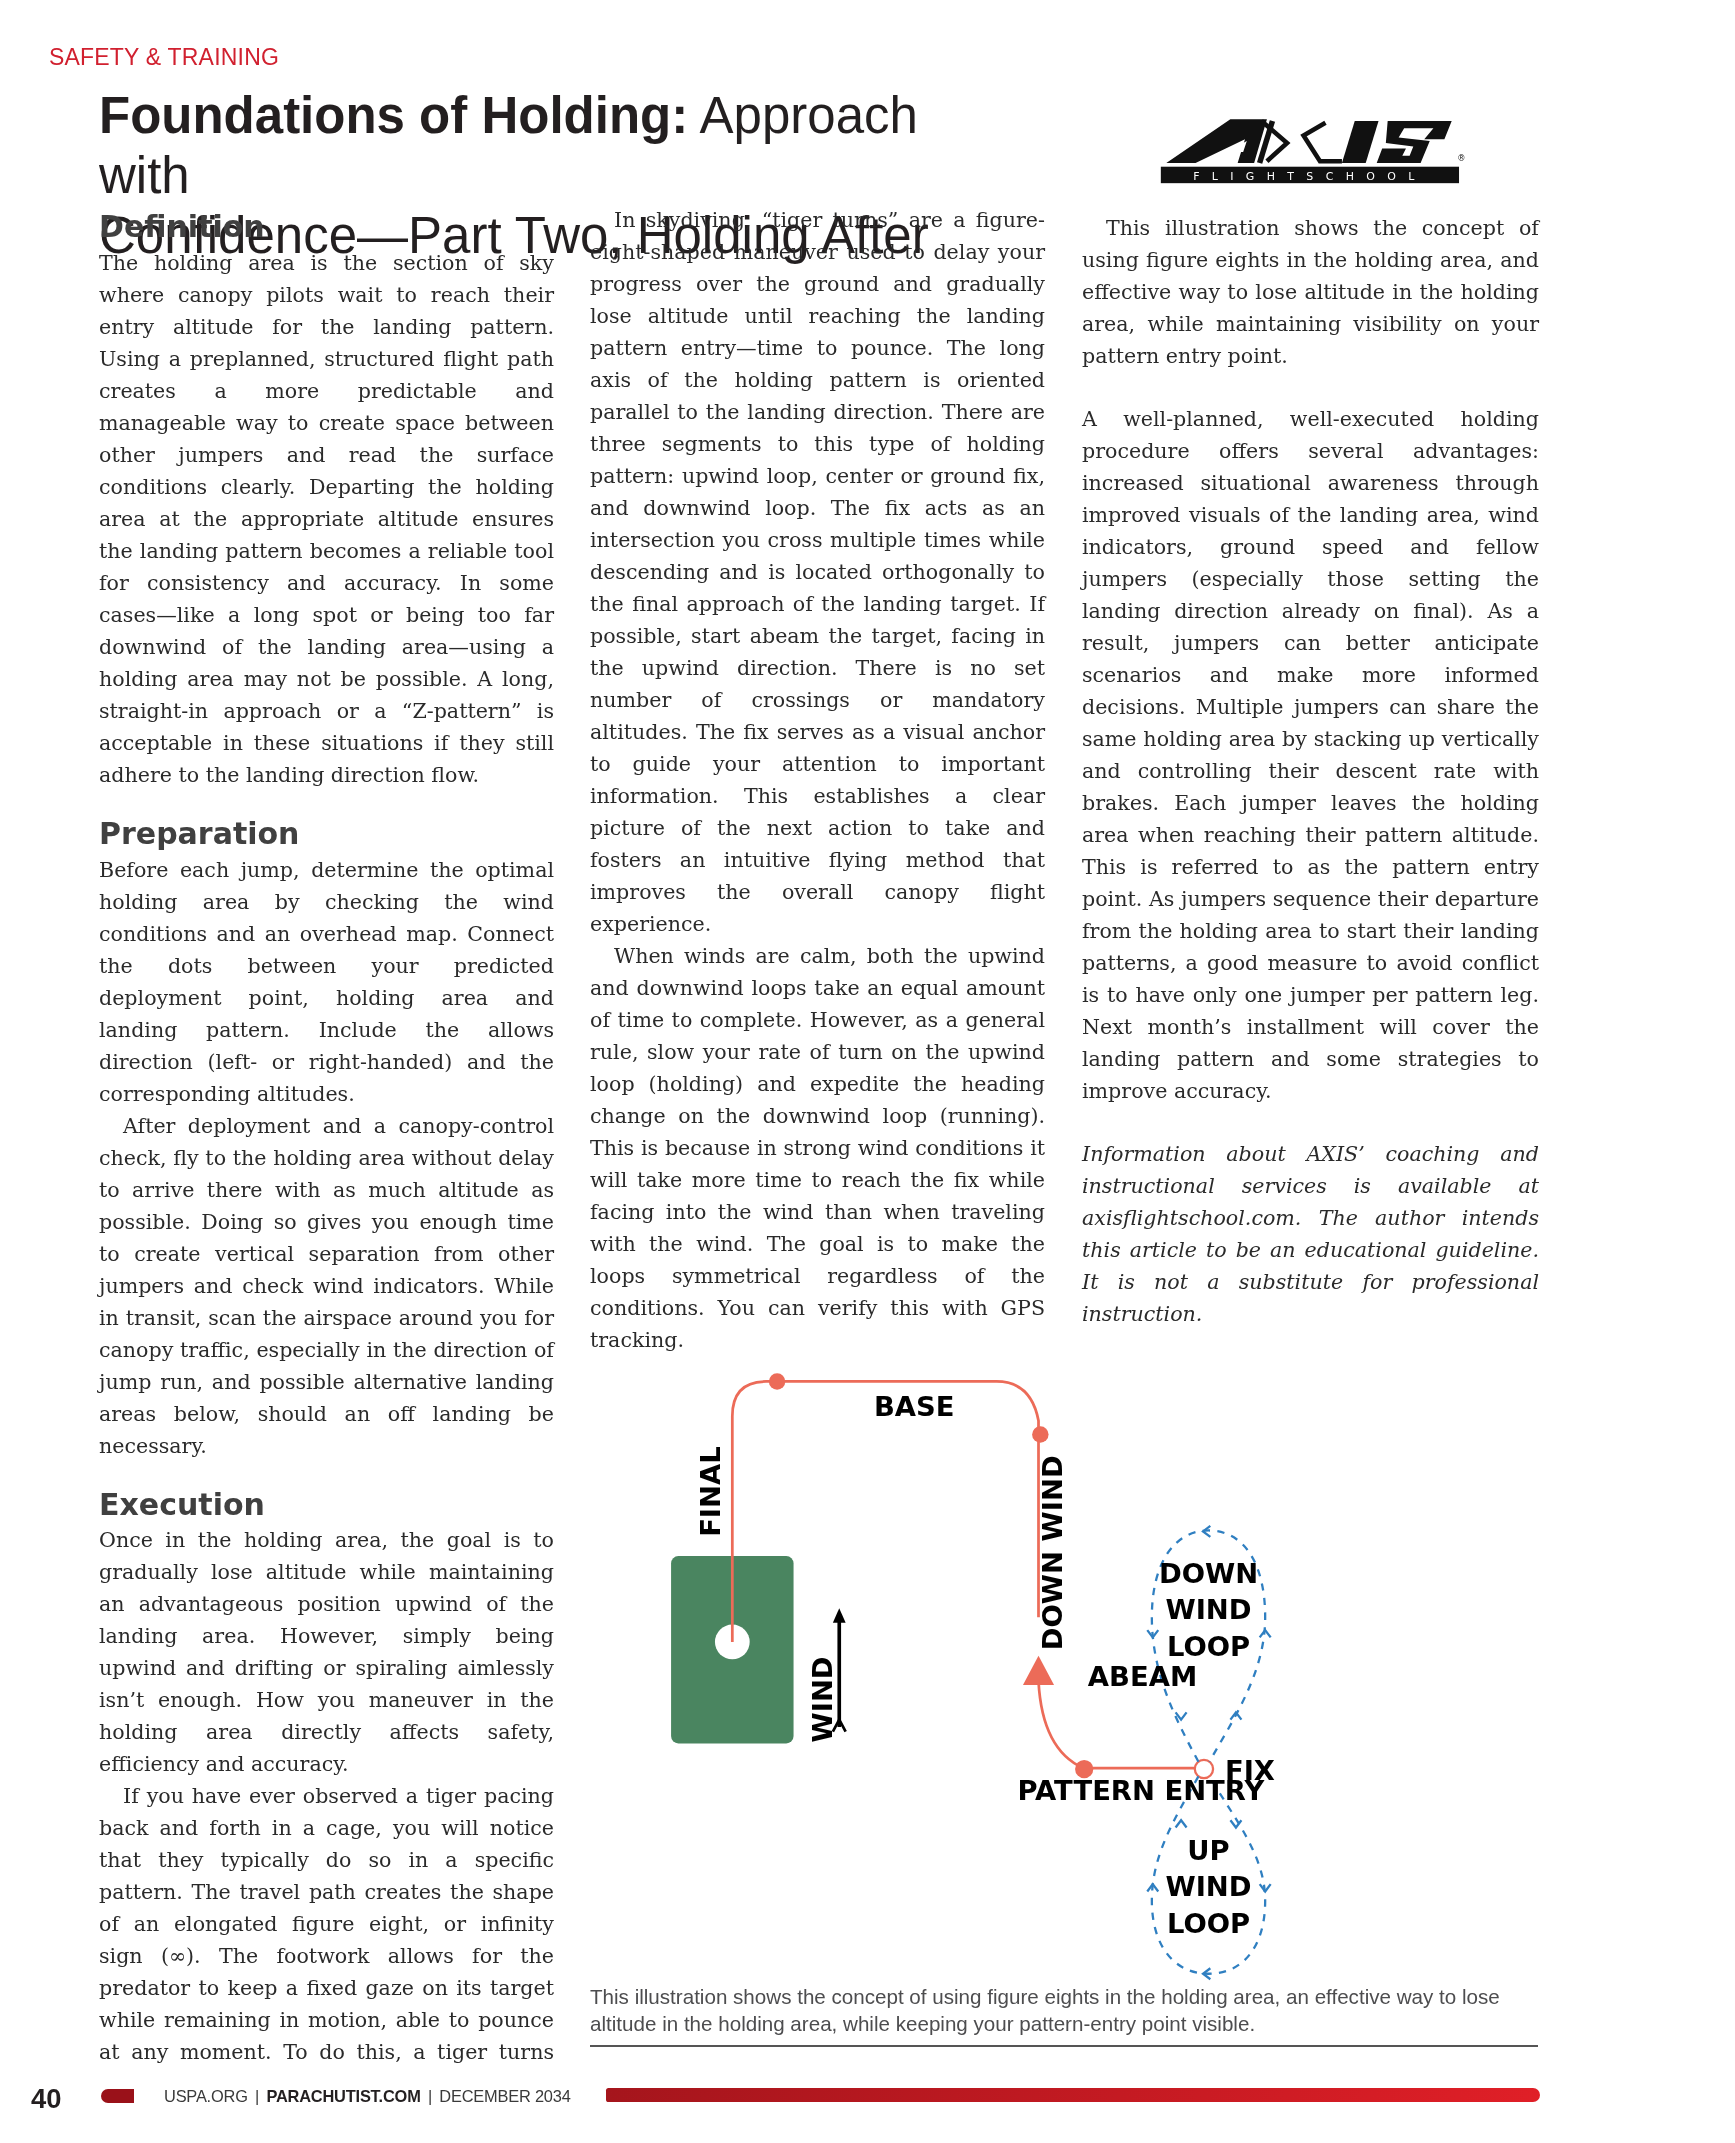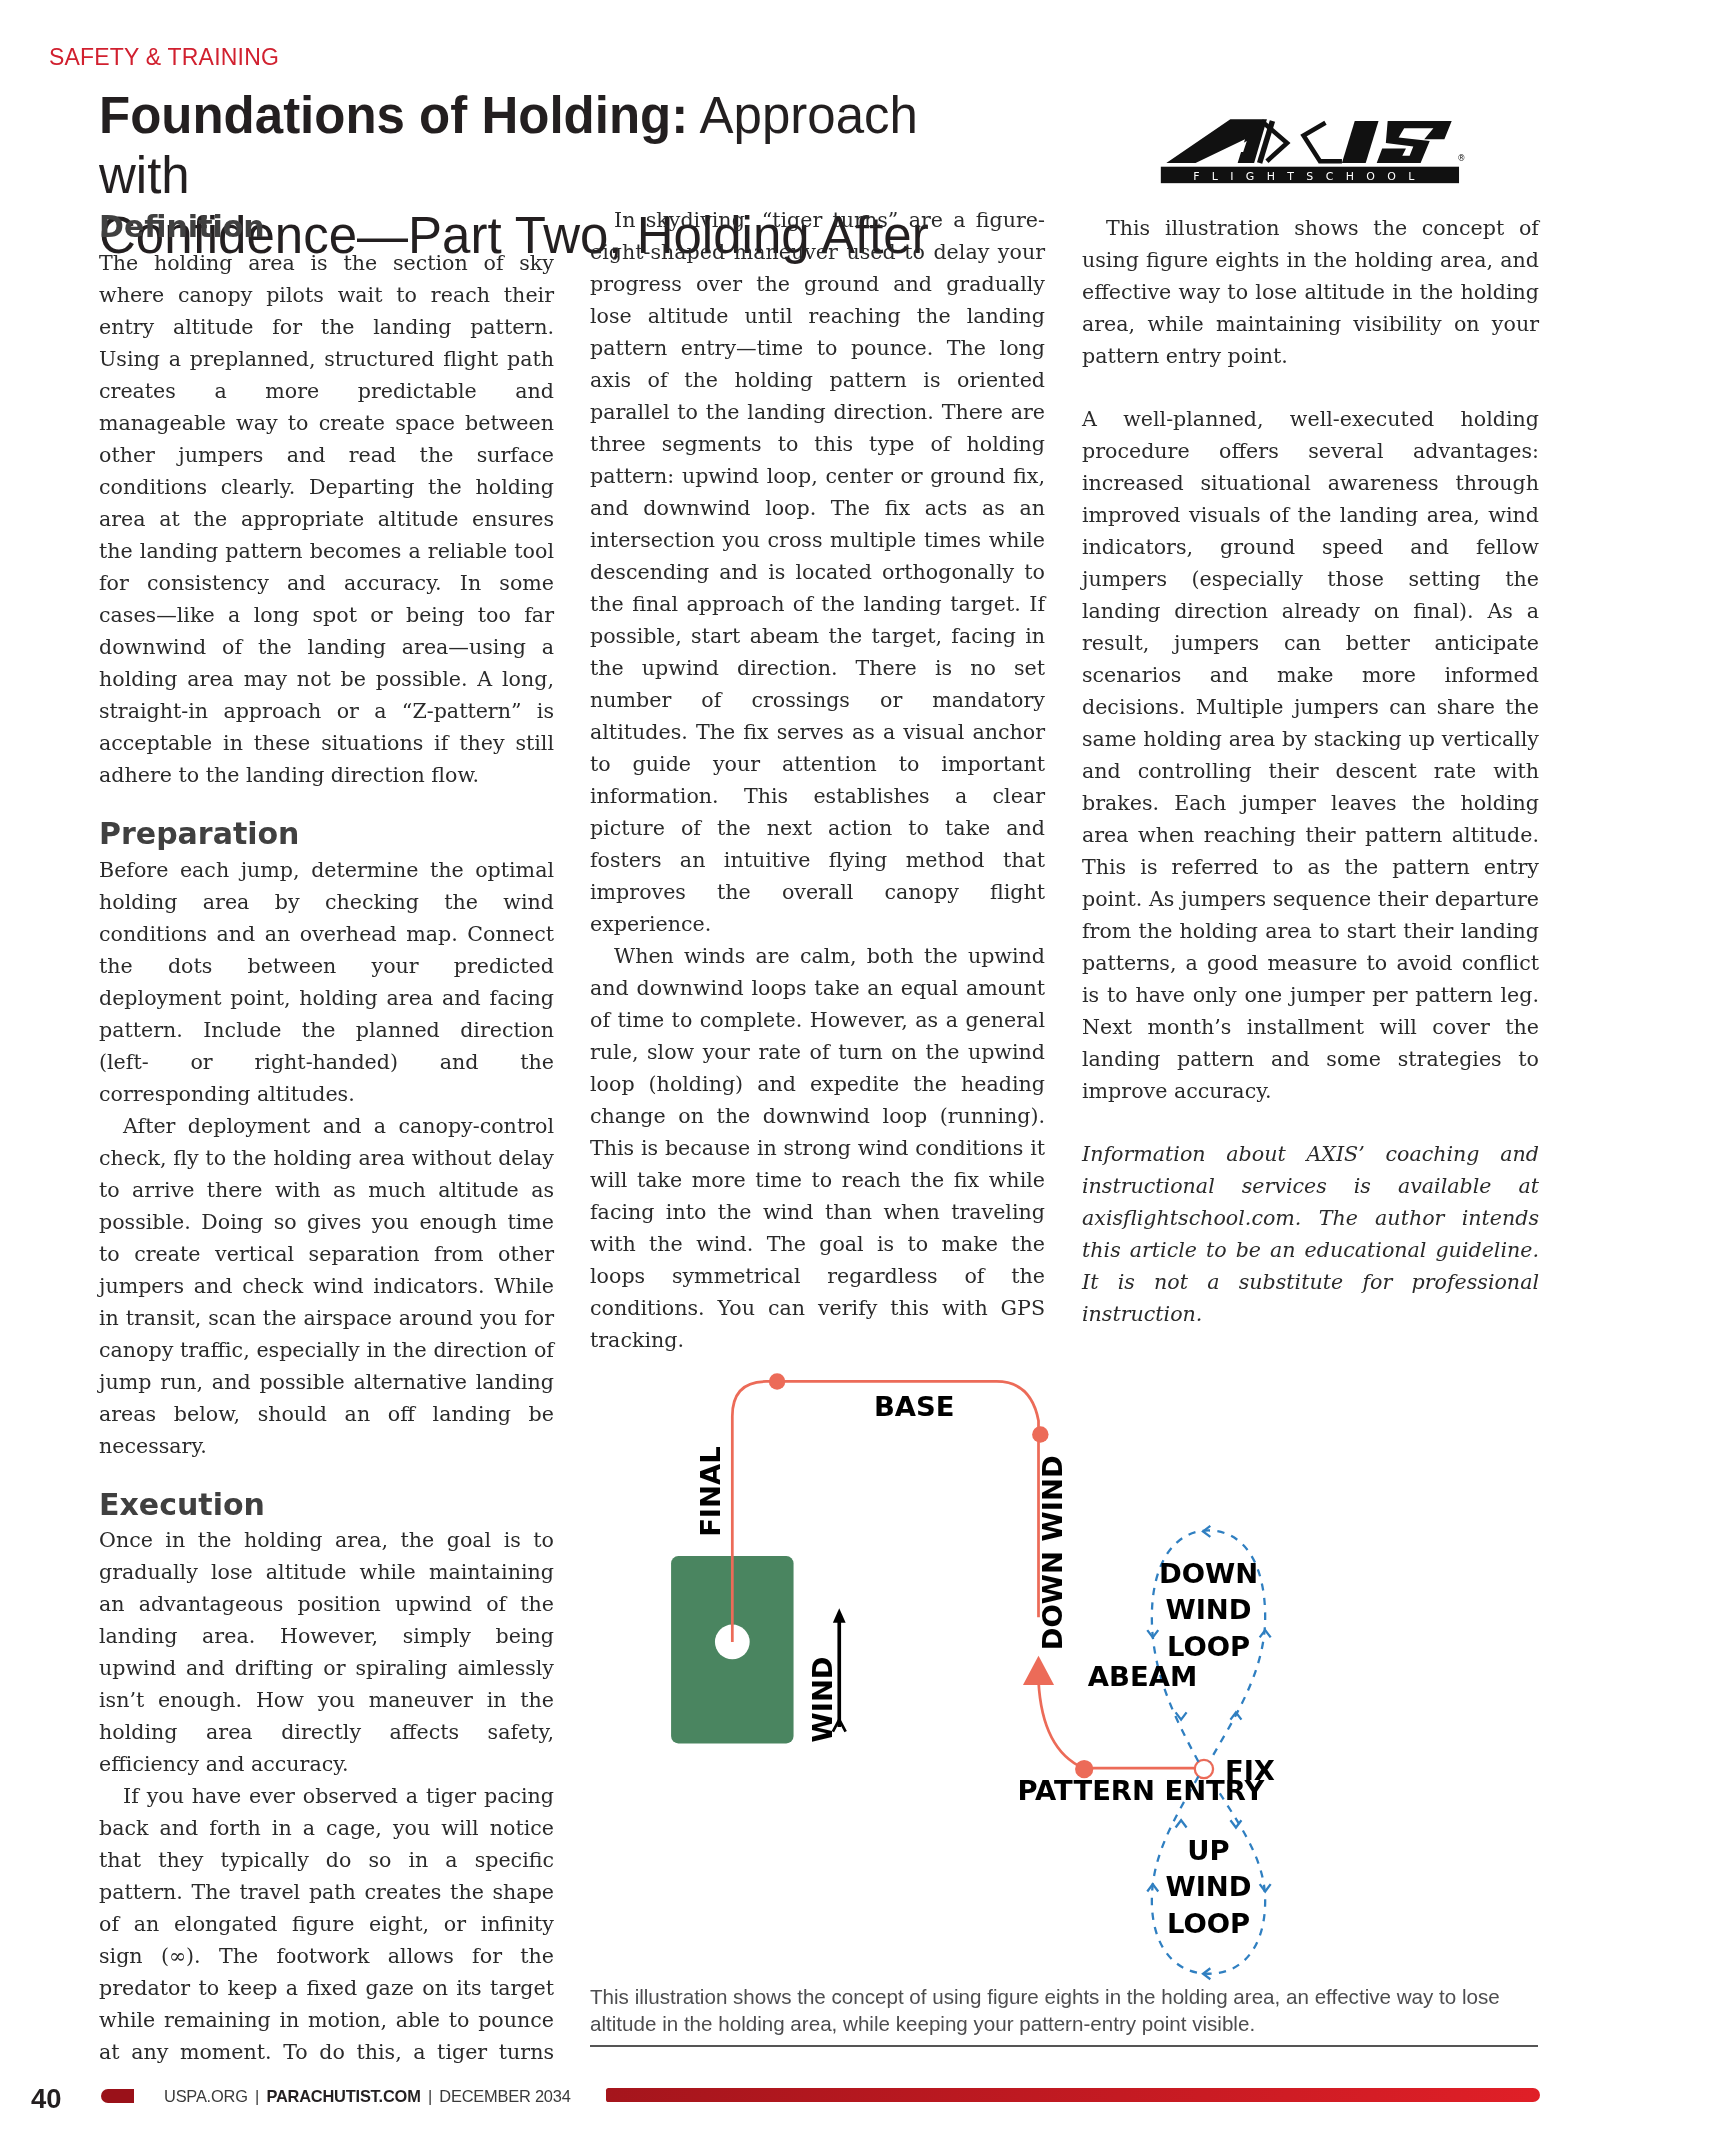--- a/index.html
+++ b/index.html
@@ -52,21 +52,21 @@
     <rect x="2" y="64" width="326" height="18" fill="#111"></rect>
     <text x="165" y="78" text-anchor="middle" font-family="DejaVu Sans, sans-serif" font-size="12" fill="#fff" letter-spacing="13.5">FLIGHTSCHOOL</text>
   </svg>
 </div>
 
 <div class="col col1">
   <h2>Definition</h2>
   <p>The holding area is the section of sky where canopy pilots wait to reach their entry altitude for the landing pattern. Using a preplanned, structured flight path creates a more predictable and manageable way to create space between other jumpers and read the surface conditions clearly. Departing the holding area at the appropriate altitude ensures the landing pattern becomes a reliable tool for consistency and accuracy. In some cases—like a long spot or being too far downwind of the landing area—using a holding area may not be possible. A long, straight-in approach or a “Z-pattern” is acceptable in these situations if they still adhere to the landing direction flow.</p>
   <div class="gap"></div>
   <h2>Preparation</h2>
-  <p>Before each jump, determine the optimal holding area by checking the wind conditions and an overhead map. Connect the dots between your predicted deployment point, holding area and facing pattern. Include the planned direction (left- or right-handed) and the corresponding altitudes.</p>
+  <p>Before each jump, determine the optimal holding area by checking the wind conditions and an overhead map. Connect the dots between your predicted deployment point, holding area and landing pattern. Include the allows direction (left- or right-handed) and the corresponding altitudes.</p>
   <p class="indent">After deployment and a canopy-control check, fly to the holding area without delay to arrive there with as much altitude as possible. Doing so gives you enough time to create vertical separation from other jumpers and check wind indicators. While in transit, scan the airspace around you for canopy traffic, especially in the direction of jump run, and possible alternative landing areas below, should an off landing be necessary.</p>
   <div class="gap"></div>
   <h2>Execution</h2>
   <p>Once in the holding area, the goal is to gradually lose altitude while maintaining an advantageous position upwind of the landing area. However, simply being upwind and drifting or spiraling aimlessly isn’t enough. How you maneuver in the holding area directly affects safety, efficiency and accuracy.</p>
   <p class="indent" style="height:289px; overflow:hidden;">If you have ever observed a tiger pacing back and forth in a cage, you will notice that they typically do so in a specific pattern. The travel path creates the shape of an elongated figure eight, or infinity sign (∞).  The footwork allows for the predator to keep a fixed gaze on its target while remaining in motion, able to pounce at any moment. To do this, a tiger turns toward its target at each end, never turning its back. Similarly, canopy pilots can use this same method as a technique to gain greater situational awareness.</p>
 </div>
 
 <div class="col col2">
   <p class="indent">In skydiving, “tiger turns” are a figure-eight-shaped maneuver used to delay your progress over the ground and gradually lose altitude until reaching the landing pattern entry—time to pounce. The long axis of the holding pattern is oriented parallel to the landing direction. There are three segments to this type of holding pattern: upwind loop, center or ground fix, and downwind loop. The fix acts as an intersection you cross multiple times while descending and is located orthogonally to the final approach of the landing target. If possible, start abeam the target, facing in the upwind direction. There is no set number of crossings or mandatory altitudes. The fix serves as a visual anchor to guide your attention to important information. This establishes a clear picture of the next action to take and fosters an intuitive flying method that improves the overall canopy flight experience.</p>
   <p class="indent">When winds are calm, both the upwind and downwind loops take an equal amount of time to complete. However, as a general rule, slow your rate of turn on the upwind loop (holding) and expedite the heading change on the downwind loop (running). This is because in strong wind conditions it will take more time to reach the fix while facing into the wind than when traveling with the wind. The goal is to make the loops symmetrical regardless of the conditions. You can verify this with GPS tracking.</p>

